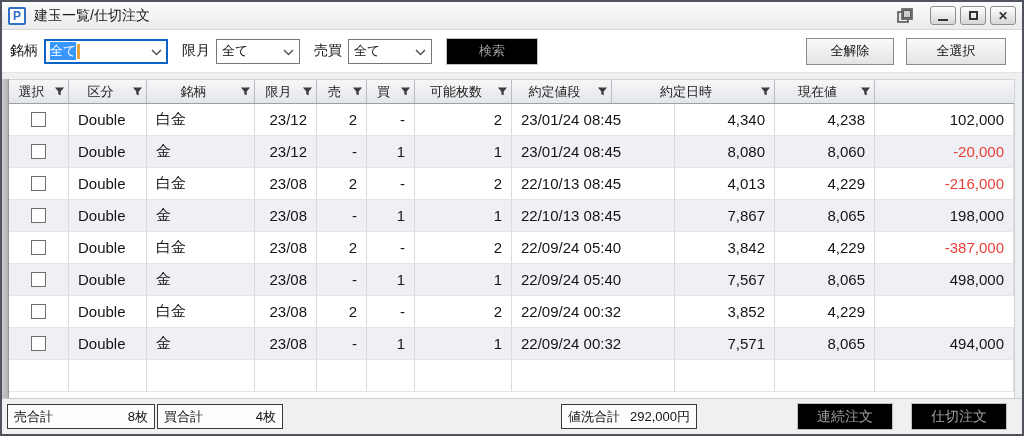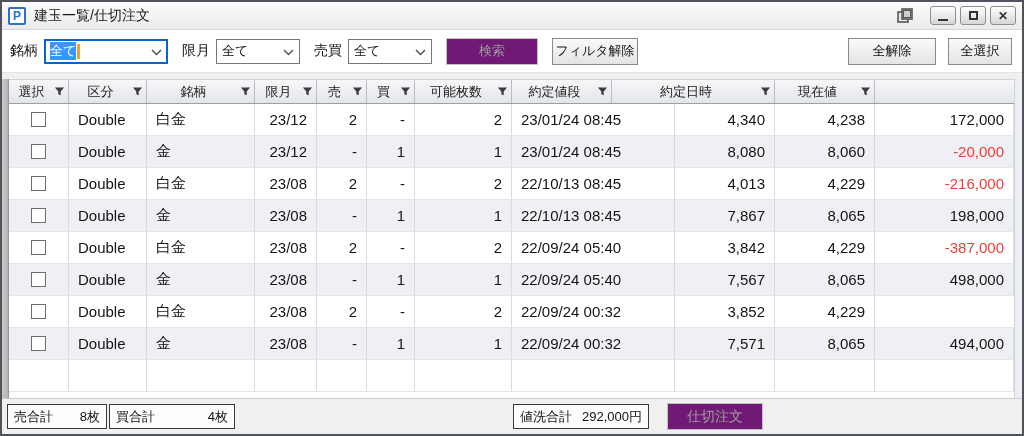--- a/index.html
+++ b/index.html
@@ -39,25 +39,25 @@
   }
   .combo.focused { border:2px solid #0b63c5; padding:0 4px; }
   .combo .sel-hl { background:#3a96ff; color:#fff; }
   .caret { width:3px; height:15px; background:#e8a43e; margin-left:1px; }
   .chev { margin-left:auto; padding-left:6px; }
   .btn {
     height:27px; border:1px solid #8a8a8a; background:linear-gradient(#fafafa,#e4e4e4);
     font-family:"Liberation Sans",sans-serif; font-size:13px; color:#111;
     display:flex; align-items:center; justify-content:center;
   }
-  .btn.disabled { color:#9e9e9e; border-color:#c0c0c0; background:#701a75; }
+  .btn.disabled { color:#9e9e9e; border-color:#c0c0c0; background:#000000; }
   .btn-search { width:92px; margin-right:14px; }
   .btn-clearfilter { width:86px; }
   .btn-deselect { width:88px; margin-left:auto; }
-  .btn-selectall { width:64px; margin-left:12px; margin-right:2px; }
+  .btn-selectall { width:100px; margin-left:12px; margin-right:8px; }
   
   .table-wrap { flex:1; display:flex; background:#f0f0f0; padding-top:6px; }
   .gutter { flex:0 0 7px; background:linear-gradient(90deg,#c9c9c9,#b3b3b3); border-right:1px solid #979797; }
   .grid { flex:1; display:flex; flex-direction:column; background:#fff; }
   .header-row {
     display:flex; height:25px; flex:0 0 25px;
     background:linear-gradient(#f7f7f9,#e4e5ea); border-bottom:1px solid #9aa0a8; border-top:1px solid #cfd2d8;
   }
   .th {
     position:relative; display:flex; align-items:center; justify-content:center;
@@ -77,21 +77,21 @@
   .track { flex:0 0 8px; background:#eceef1; border-left:1px solid #d2d4d8; }
   
   .statusbar {
     height:36px; flex:0 0 36px; background:#f0f0f0; border-top:1px solid #cccccc;
     display:flex; align-items:center; padding:0 5px;
   }
   .sum-box {
     height:25px; border:1px solid #3a3a3a; background:#fdfdfd; display:flex; align-items:center;
     justify-content:space-between; font-size:13px; color:#111; padding:0 6px;
   }
-  .sum-sell { width:100px; }
+  .sum-sell { width:148px; }
   .sum-buy  { width:126px; margin-left:2px; }
   .sum-wash { width:136px; margin-left:278px; }
   .footer-btn { width:96px; height:27px; font-size:14px; }
   .fb1 { margin-left:auto; }
   .fb2 { margin-left:18px; }
   .fb3 { margin-left:18px; margin-right:10px; }
 </style>
 </head>
 <body>
 
@@ -143,21 +143,20 @@
     <span class="fld-label">売買</span>
     <div class="combo" style="width:84px;">
       <span>全て</span>
       <span class="chev">
         <svg width="11" height="7" viewBox="0 0 11 7">
             <polyline points="1,1 5.5,5.5 10,1" fill="none" stroke="#555" stroke-width="1.5"></polyline>
           </svg>
       </span>
     </div>
     <button class="btn disabled btn-search">検索</button>
-    <button class="btn btn-clearfilter">フィルタ解除</button>
     <button class="btn btn-deselect">全解除</button>
     <button class="btn btn-selectall">全選択</button>
   </div>
 
   <div class="table-wrap">
     <div class="gutter"></div>
     <div class="grid" id="grid">
         <div class="header-row">
           <div class="th" style="width: 60px; flex: 0 0 60px;">
             <span>選択</span>
@@ -226,21 +225,21 @@
           </div>
           <div class="td a-left" style="width: 78px; flex: 0 0 78px;">Double</div>
           <div class="td a-left" style="width: 108px; flex: 0 0 108px;">白金</div>
           <div class="td a-right" style="width: 62px; flex: 0 0 62px;">23/12</div>
           <div class="td a-right" style="width: 50px; flex: 0 0 50px;">2</div>
           <div class="td a-right" style="width: 48px; flex: 0 0 48px;">-</div>
           <div class="td a-right" style="width: 97px; flex: 0 0 97px;">2</div>
           <div class="td a-left" style="width: 163px; flex: 0 0 163px;">23/01/24 08:45</div>
           <div class="td a-right" style="width: 100px; flex: 0 0 100px;">4,340</div>
           <div class="td a-right" style="width: 100px; flex: 0 0 100px;">4,238</div>
-          <div class="td a-right" style="flex: 1 1 0%;">172,000</div>
+          <div class="td a-right" style="flex: 1 1 0%;">102,000</div>
         </div>
         <div class="tr alt">
           <div class="td a-center" style="width: 60px; flex: 0 0 60px;">
             <div class="cb"></div>
           </div>
           <div class="td a-left" style="width: 78px; flex: 0 0 78px;">Double</div>
           <div class="td a-left" style="width: 108px; flex: 0 0 108px;">金</div>
           <div class="td a-right" style="width: 62px; flex: 0 0 62px;">23/12</div>
           <div class="td a-right" style="width: 50px; flex: 0 0 50px;">-</div>
           <div class="td a-right" style="width: 48px; flex: 0 0 48px;">1</div>
@@ -362,16 +361,17 @@
       <span>8枚</span>
     </div>
     <div class="sum-box sum-buy">
       <span>買合計</span>
       <span>4枚</span>
     </div>
     <div class="sum-box sum-wash">
       <span>値洗合計</span>
       <span>292,000円</span>
     </div>
+    <button class="btn disabled footer-btn fb1">連続注文</button>
     <button class="btn disabled footer-btn fb3">仕切注文</button>
   </div>
 
 </div>
 
 </body></html>

